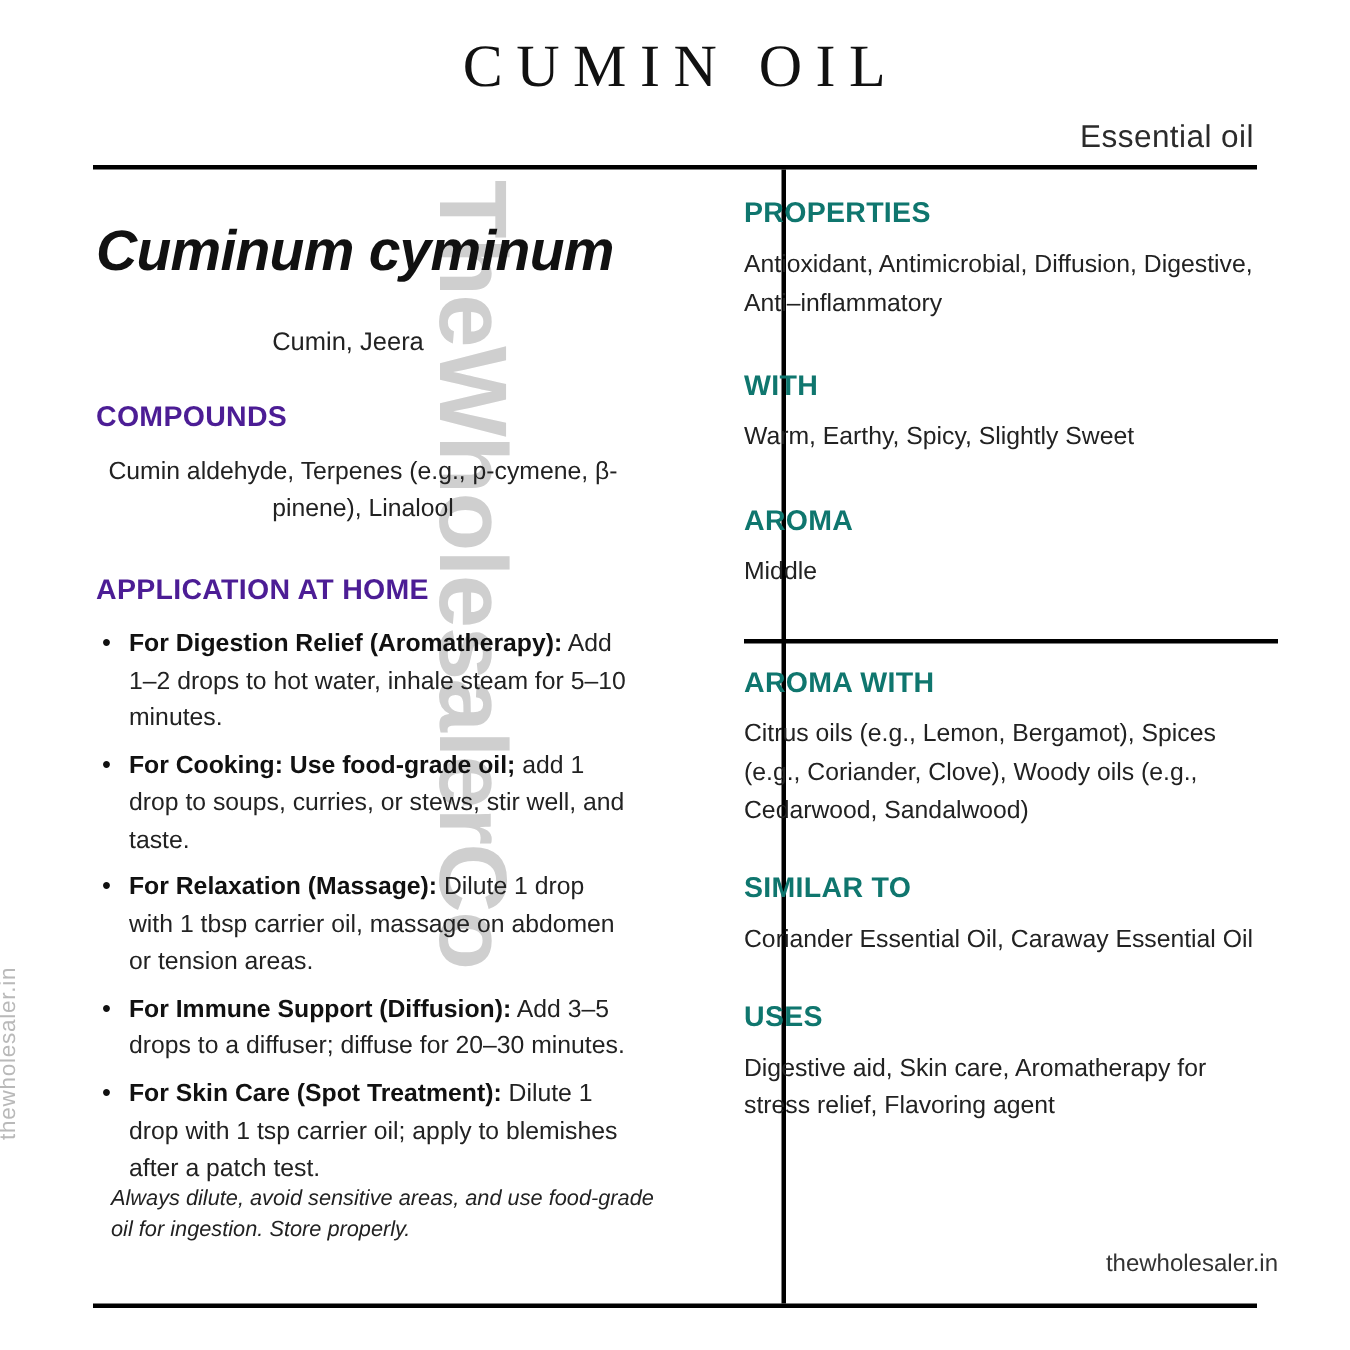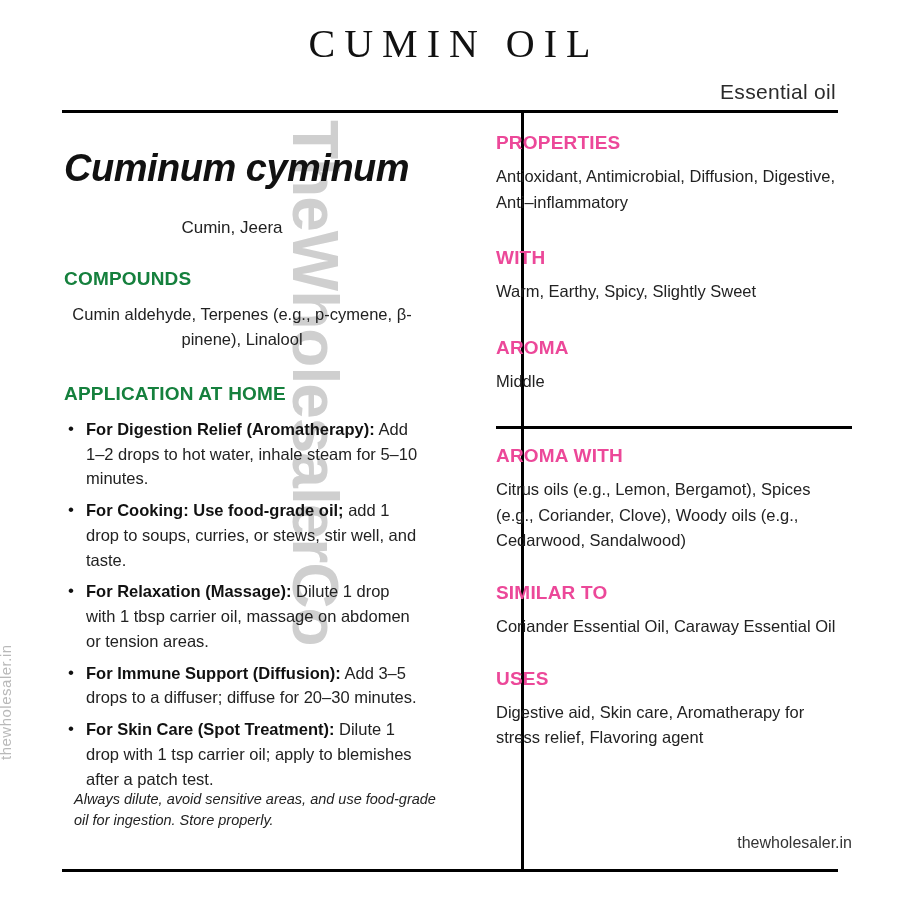--- a/index.html
+++ b/index.html
@@ -135,21 +135,21 @@
     font-size: 17px;
     color: #222;
     margin-top: 28px;
     padding-right: 20px;
   }
   h2.section {
     font-size: 19px;
     font-weight: 700;
     letter-spacing: 0.2px;
     margin: 30px 0 12px 0;
-    color: #15803d;
+    color: #4c1d95;
   }
   .compounds-text {
     font-size: 16.5px;
     line-height: 1.55;
     color: #222;
     margin: 0;
     text-align: center;
   }
   ul.apps {
     list-style: none;
@@ -186,21 +186,21 @@
     line-height: 1.5;
     color: #222;
   }
 
   
   .r-section { margin-bottom: 2px; }
   .r-head {
     font-size: 19px;
     font-weight: 700;
     letter-spacing: 0.2px;
-    color: #ec4899;
+    color: #0f766e;
     margin: 0 0 10px 0;
   }
   .r-body {
     font-size: 16.5px;
     line-height: 1.55;
     color: #222;
     margin: 0;
   }
   .gap-b { margin-top: 30px; }
   .gap-c { margin-top: 26px; }

